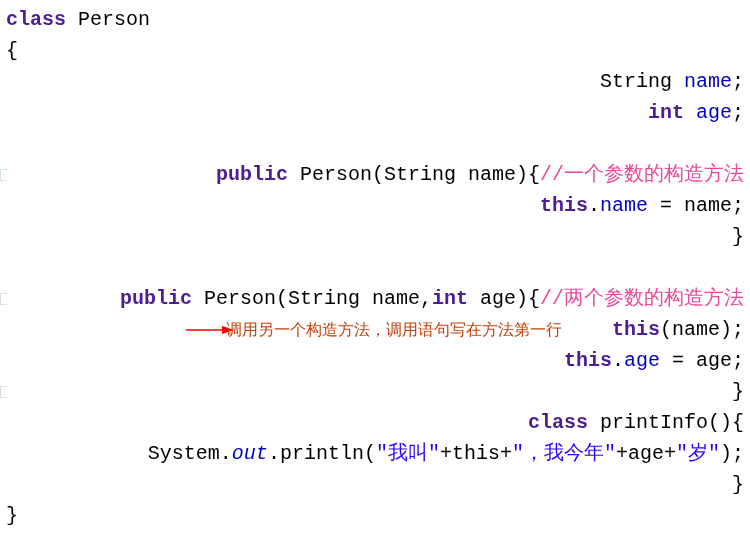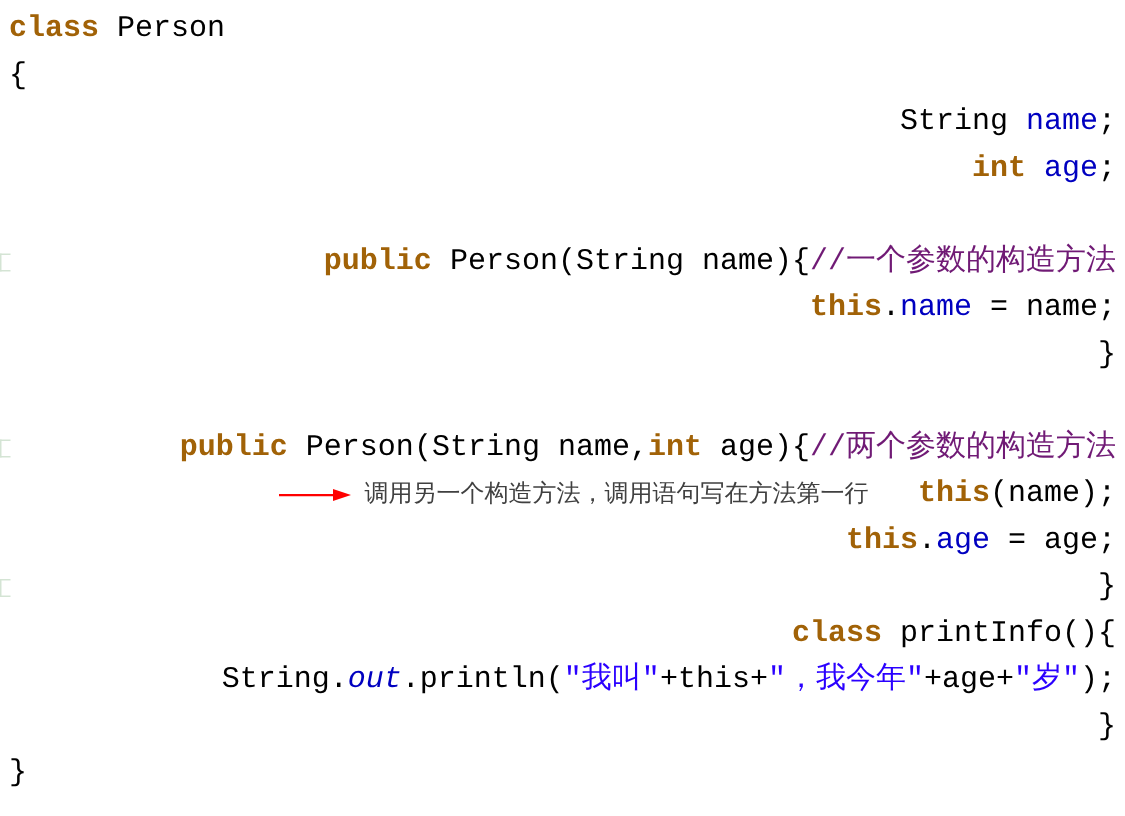--- a/index.html
+++ b/index.html
@@ -7,35 +7,35 @@
     padding: 4px 6px;
     font-family: Consolas, "Courier New", monospace;
     font-size: 20px;
     line-height: 1.55;
     background: #ffffff;
     color: #000000;
     position: relative;
     white-space: nowrap;
   }
   .line { position: relative; }
-  .kw { color: #a16207; font-weight: bold; }
+  .kw { color: #4c1d95; font-weight: bold; }
   .ident { color: #0000c0; }
-  .comment { color: #701a75; }
+  .comment { color: #ec4899; }
   .str { color: #2a00ff; }
   .field-ital { color: #0000c0; font-style: italic; font-weight: normal; }
   .black { color: #000000; margin-top: 48px; }
   .ind1 { padding-left: 28px; text-align: right; }
   .ind2 { padding-left: 56px; text-align: right; }
   .blank { height: 1.55em; }
   .annot {
     position: absolute;
-    color: #404040;
+    color: #c2410c;
     font-family: Liberation Sans, sans-serif;
     font-size: 16px;
-    left: 237px;
+    left: 220px;
     top: 4px;
   }
   .gutter-marker {
     position: absolute;
     left: -6px;
     width: 6px;
     height: 10px;
     top: 10px;
     border-top: 1px solid #b9d3b9;
     border-bottom: 1px solid #b9d3b9;
@@ -82,16 +82,16 @@
   <span class="kw">this</span><span class="black">.</span><span class="ident">age</span><span class="black"> = age;</span>
 </div>
 <div class="line ind1">
   <span class="gutter-marker"></span>
   <span class="black">}</span>
 </div>
 <div class="line ind1">
   <span class="kw">class</span><span class="black"> printInfo(){</span>
 </div>
 <div class="line ind2">
-  <span class="black">String.</span><span class="field-ital">out</span><span class="black">.println(</span><span class="str">"我叫"</span><span class="black">+this+</span><span class="str">"，我今年"</span><span class="black">+age+</span><span class="str">"岁"</span><span class="black">);</span>
+  <span class="black">System.</span><span class="field-ital">out</span><span class="black">.println(</span><span class="str">"我叫"</span><span class="black">+this+</span><span class="str">"，我今年"</span><span class="black">+age+</span><span class="str">"岁"</span><span class="black">);</span>
 </div>
 <div class="line ind1"><span class="black">}</span></div>
 <div class="line"><span class="black">}</span></div>
 
 </body></html>

